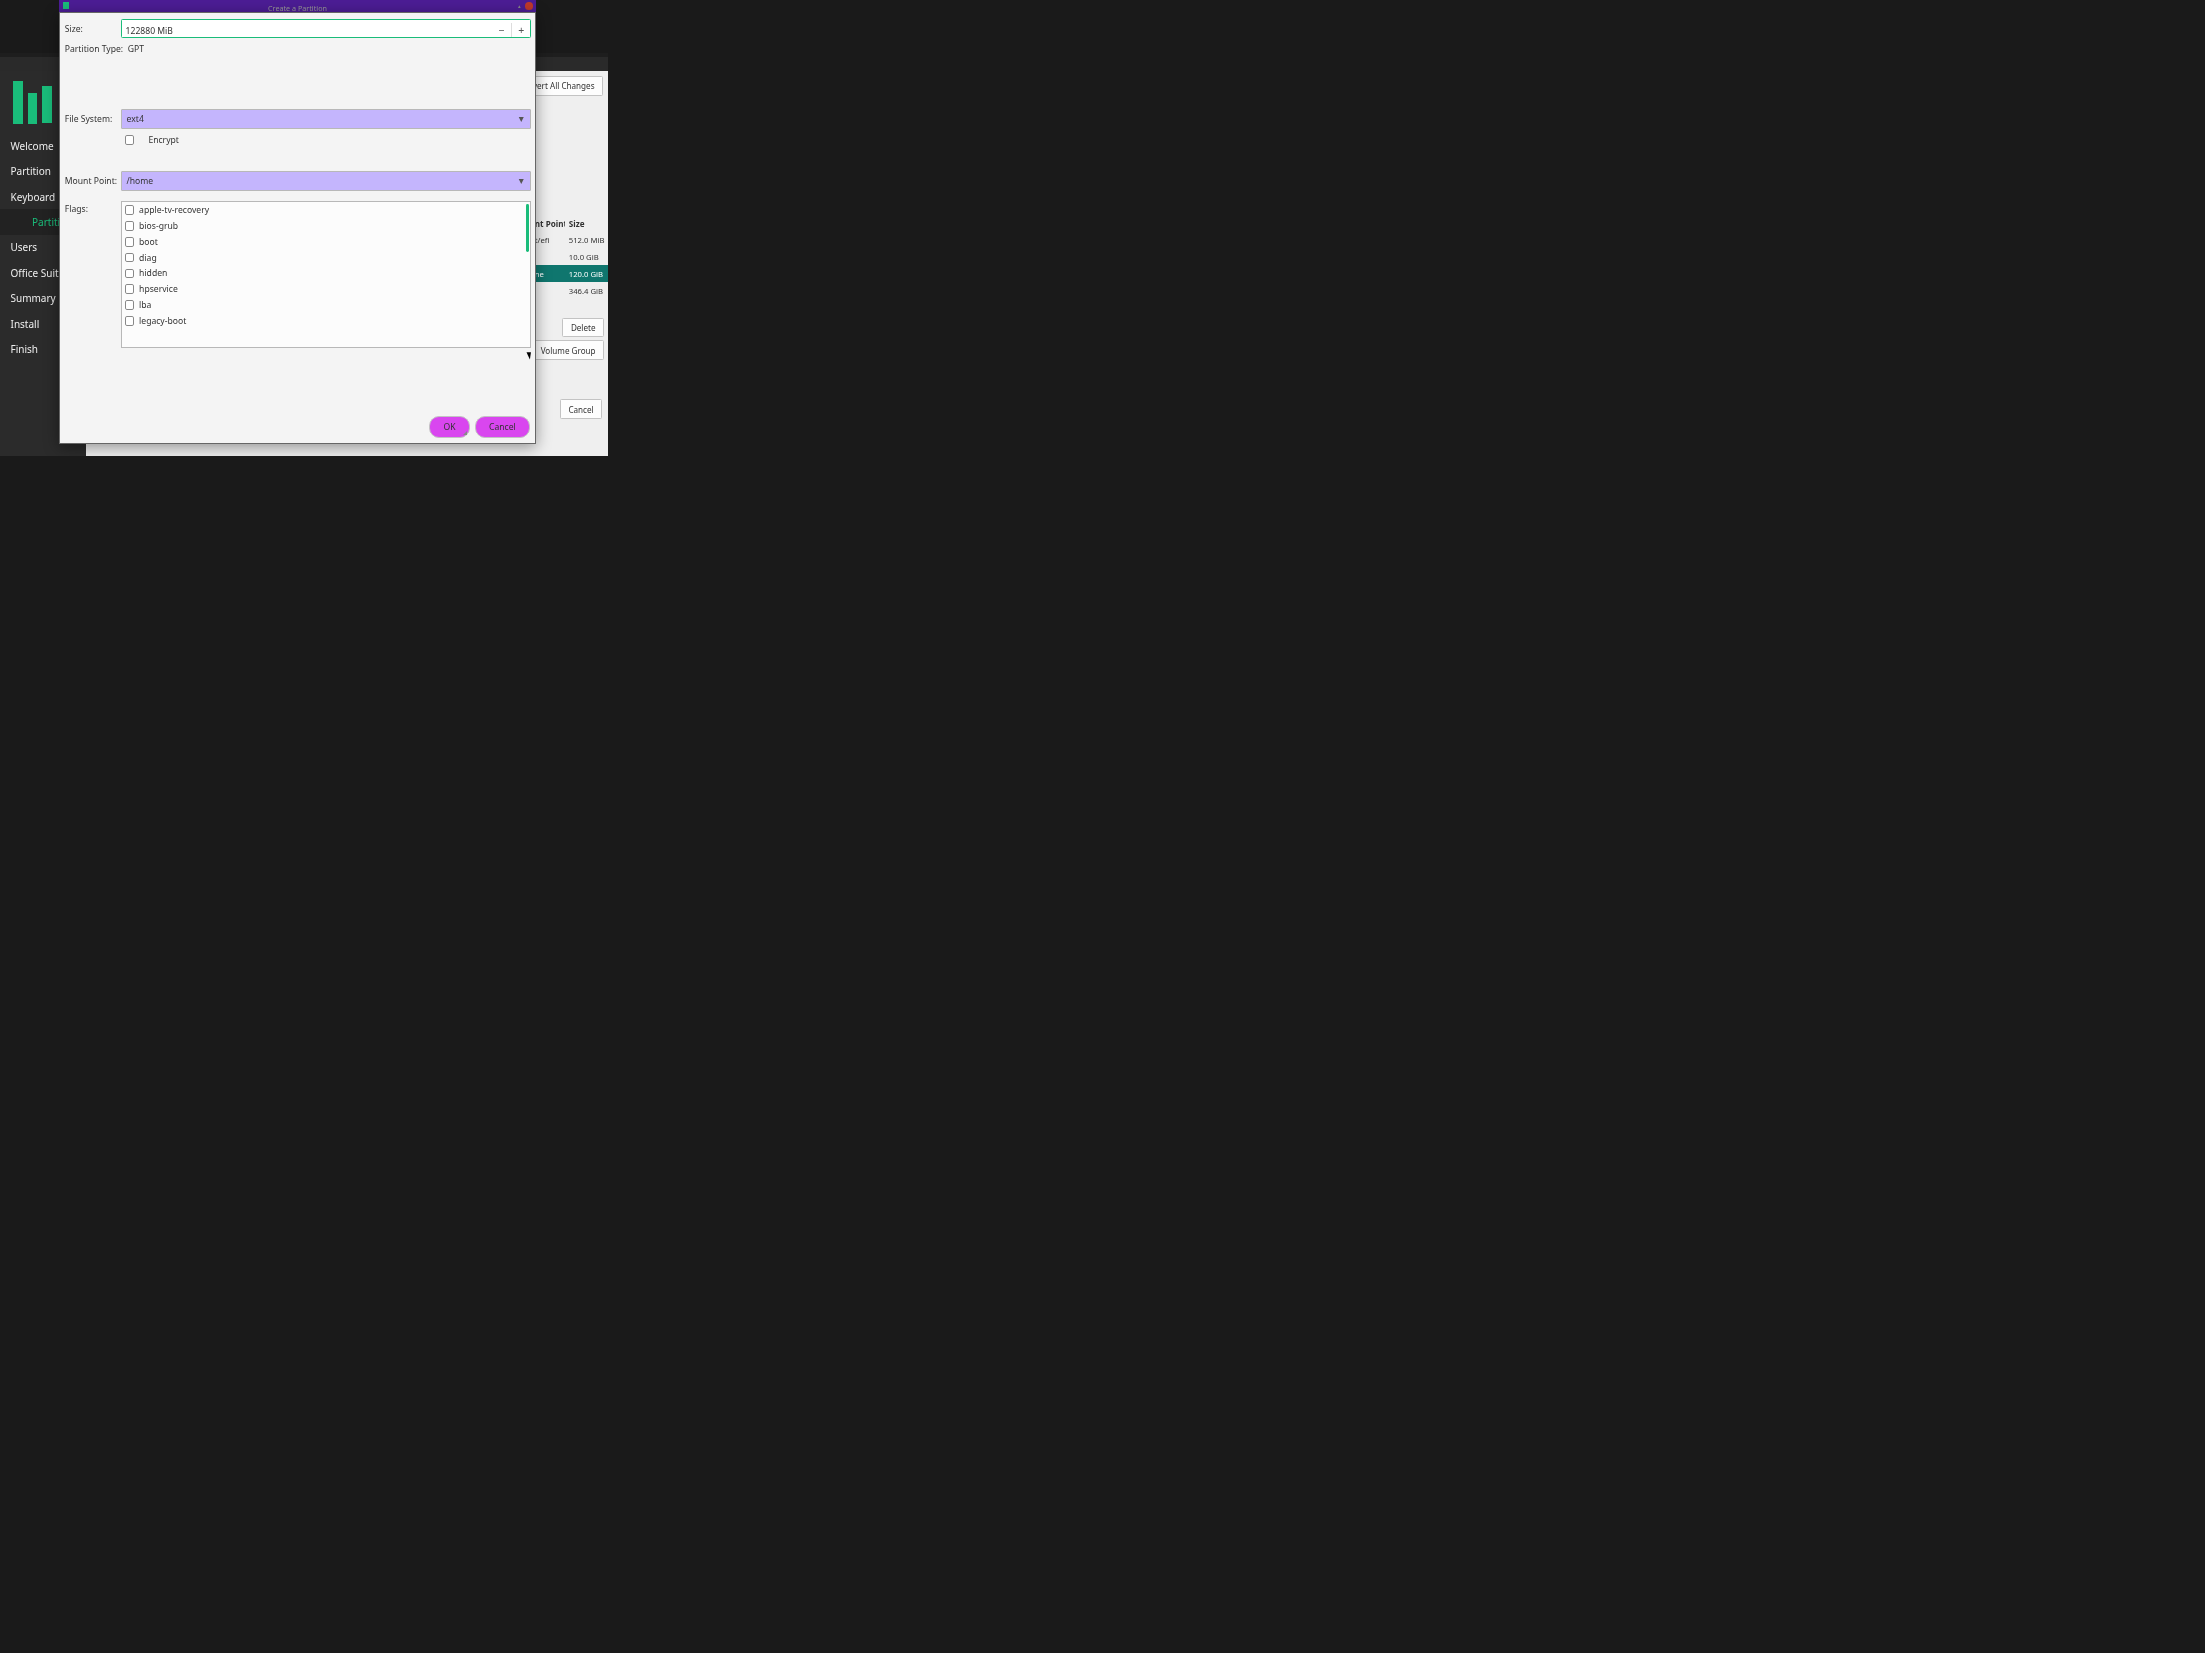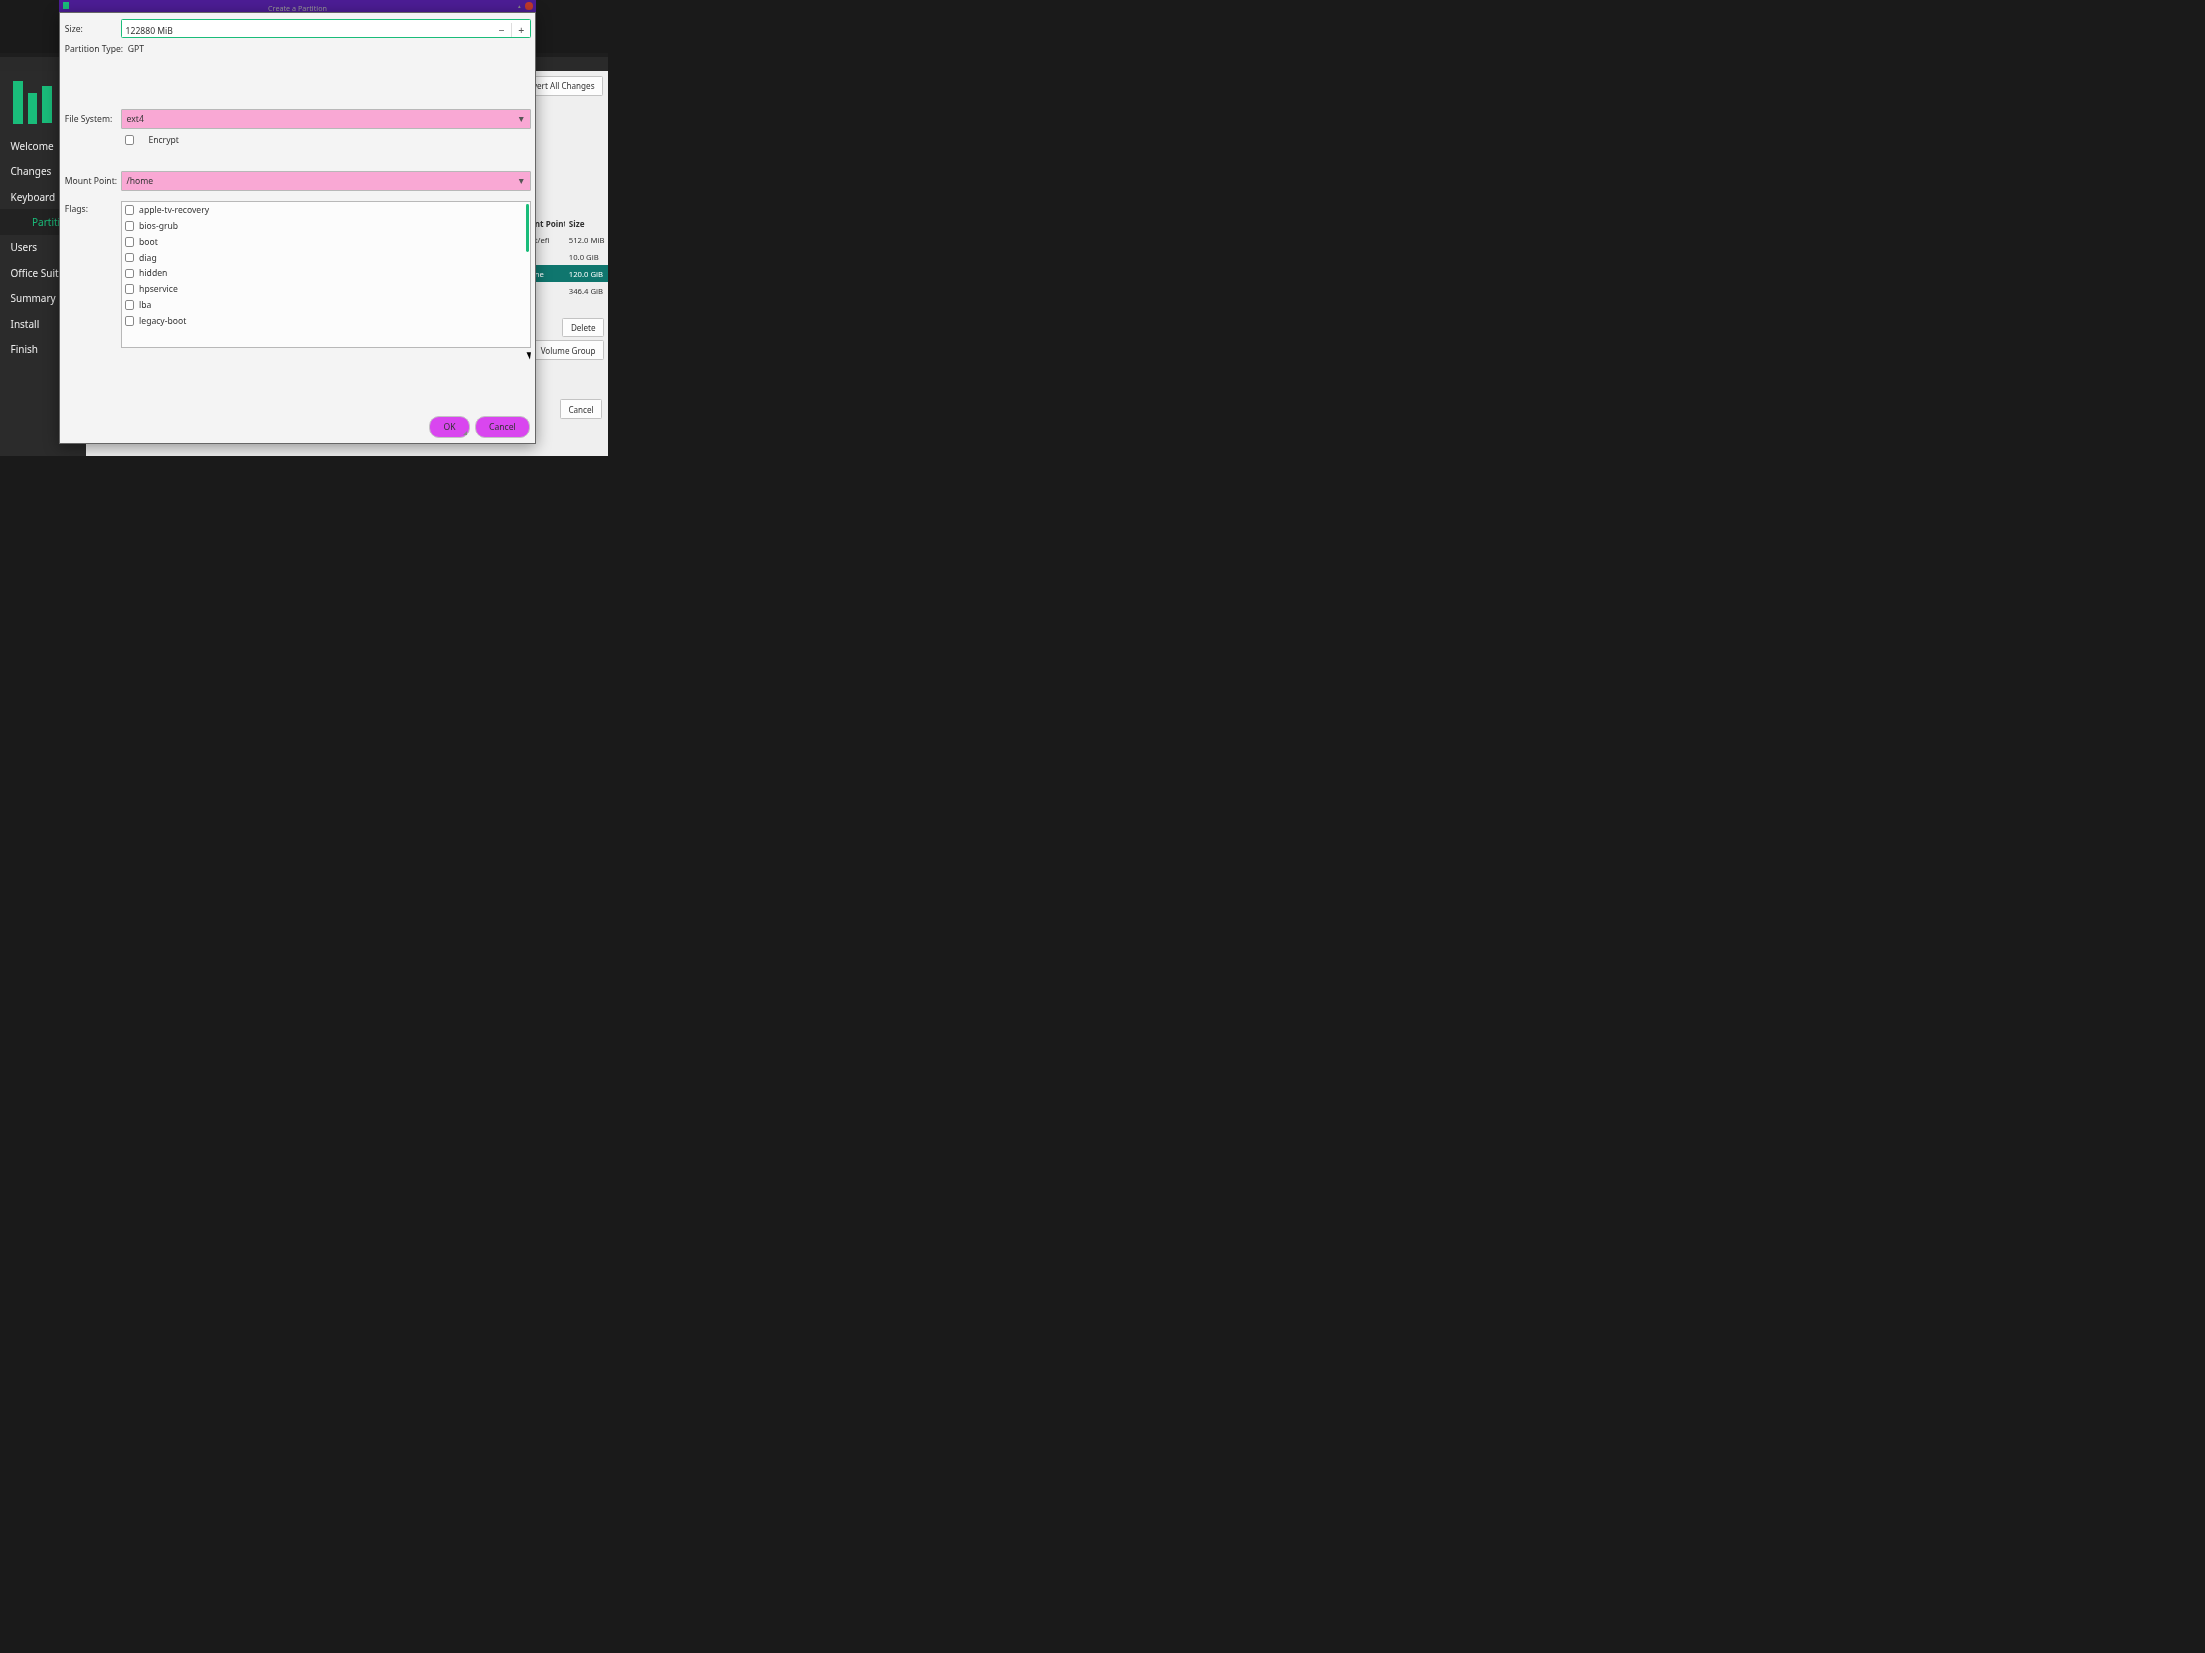--- a/index.html
+++ b/index.html
@@ -167,21 +167,21 @@
   .spinbox .pm {
     width: 19px; text-align: center; font-size: 10.5px; color: #555;
     cursor: pointer; user-select: none;
   }
   .spinbox .pm + .pm { border-left: 0.5px solid #ddd; }
   .static-val { color: #333; font-size: 8.6px; padding-left: 1.9px; }
   .combo {
     flex: 1;
     display: flex; align-items: center; justify-content: space-between;
     border: 0.5px solid #b8b8b8;
-    background: #f9a8d4;
+    background: #c4b5fd;
     height: 20px;
     padding: 0 4.8px;
     border-radius: 1px;
     font-size: 8.6px;
     color: #333;
   }
   .combo .arrow { color: #555; }
   .checkbox-row {
     display: flex; align-items: center; gap: 14px;
     margin-left: 61px;
@@ -255,21 +255,21 @@
 </div>
 <div class="bg-window"></div>
 
 <div class="sidebar">
   <div class="logo">
     <div class="bar b1"></div>
       <div class="bar b2"></div>
       <div class="bar b3"></div>
   </div>
   <div class="navitem">Welcome</div>
-  <div class="navitem">Changes</div>
+  <div class="navitem">Partition</div>
   <div class="navitem">Keyboard</div>
   <div class="navitem active">Partitions</div>
   <div class="navitem">Users</div>
   <div class="navitem">Office Suite</div>
   <div class="navitem">Summary</div>
   <div class="navitem">Install</div>
   <div class="navitem">Finish</div>
 </div>
 
 <div class="bg-content">

